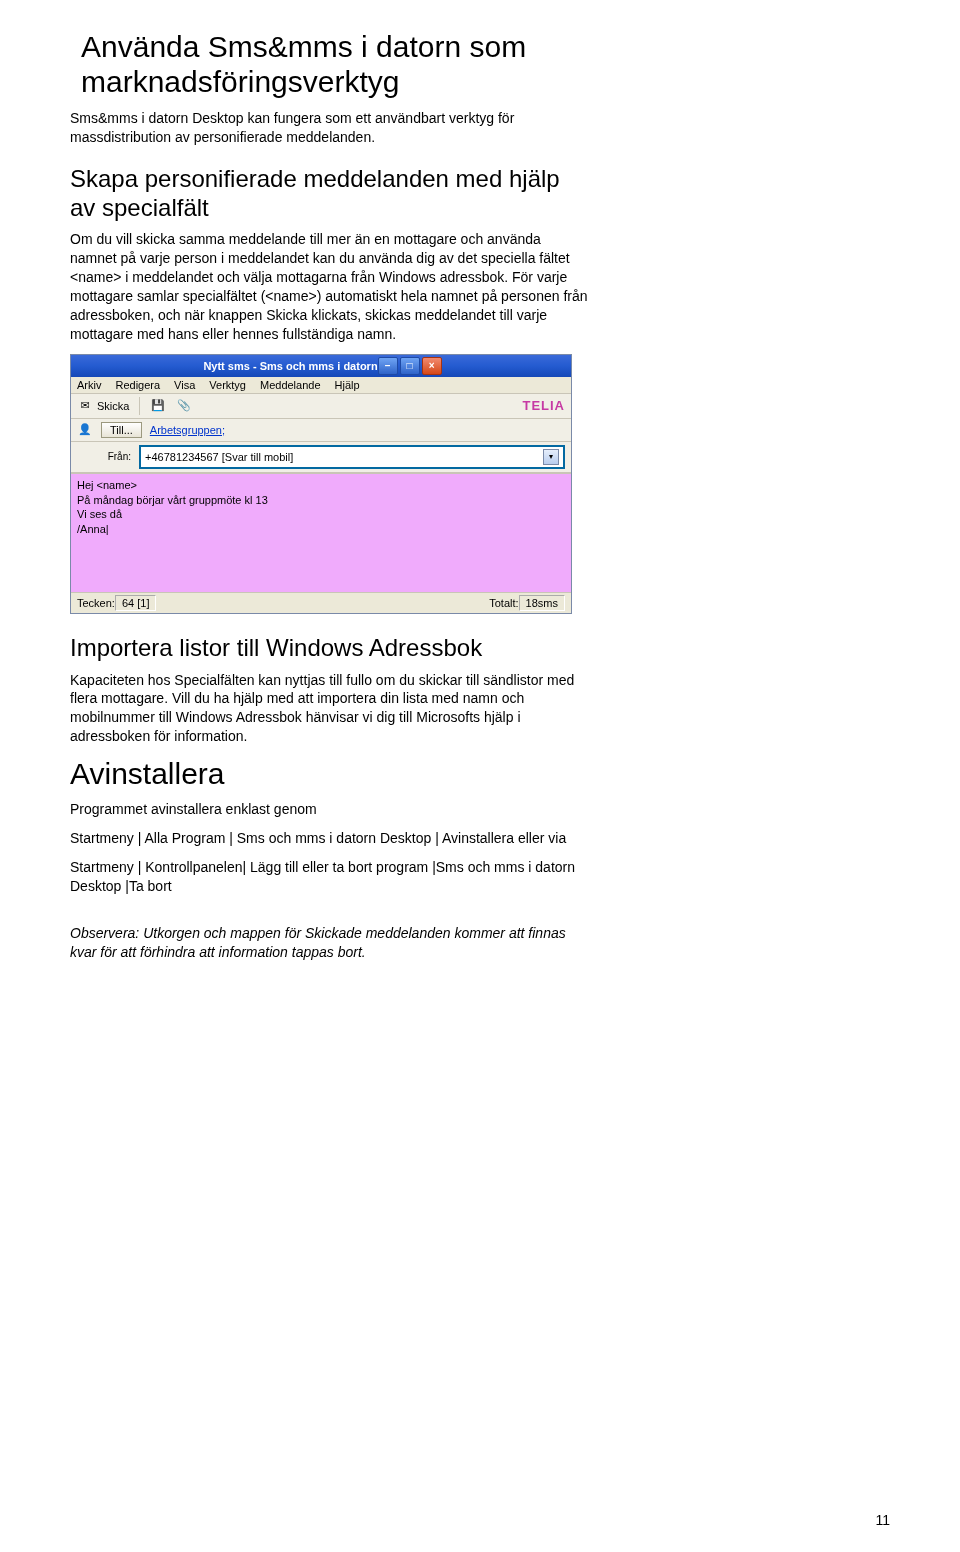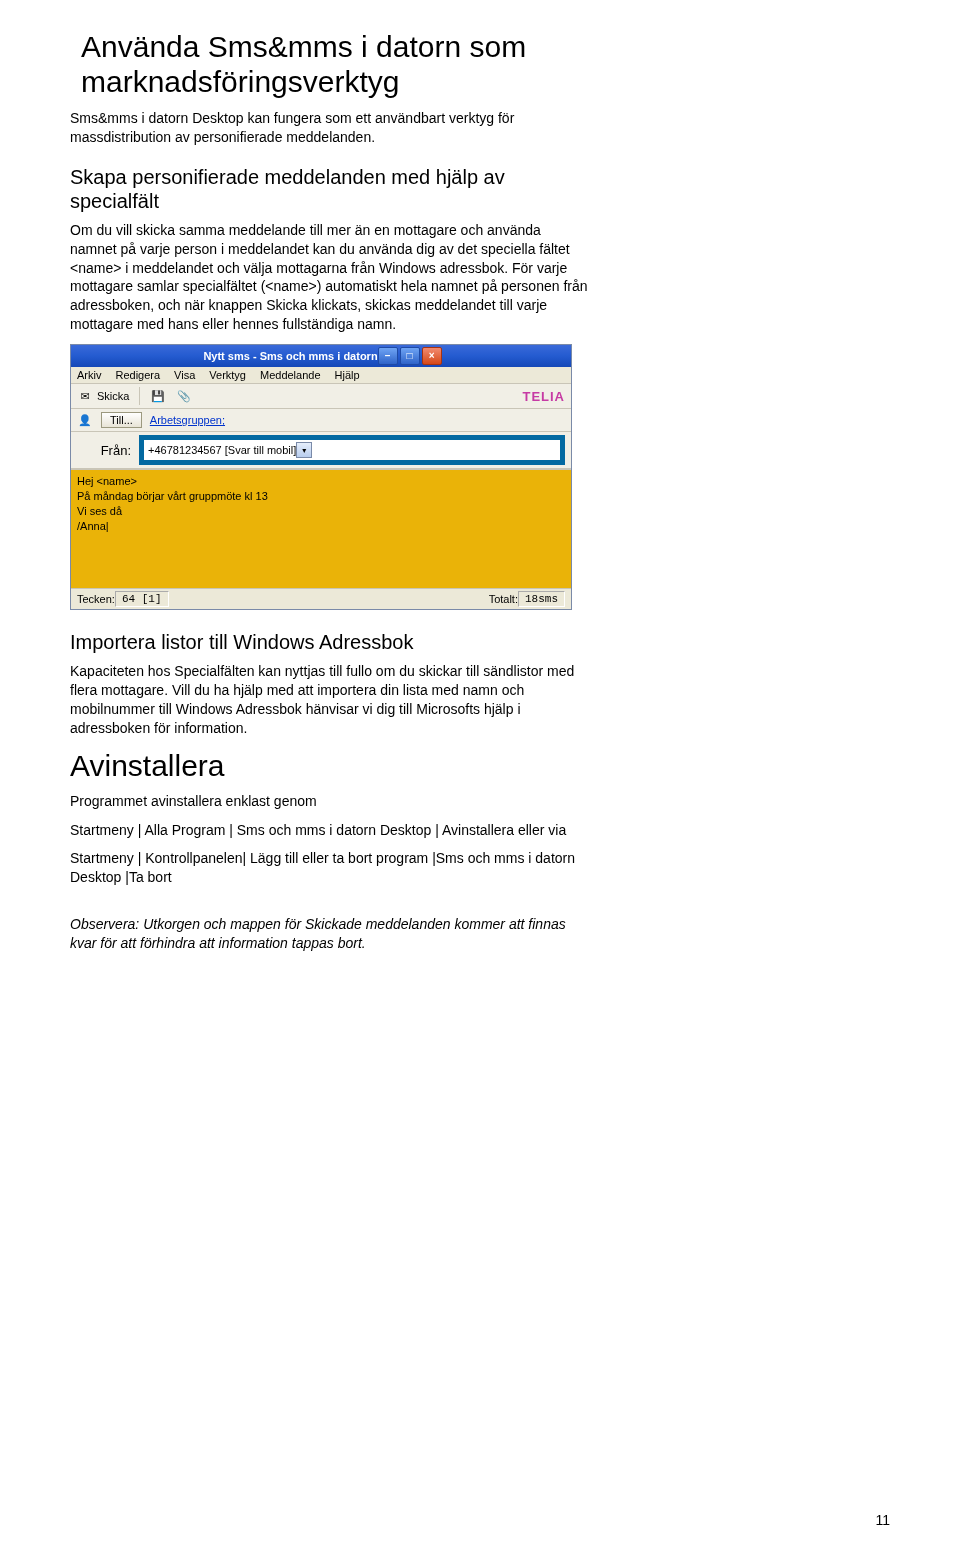--- a/index.html
+++ b/index.html
@@ -19,21 +19,21 @@
   .content-col {
     width: 520px;
   }
   h1 {
     font-size: 30px;
     font-weight: normal;
     margin: 0 0 10px 11px;
     line-height: 1.15;
   }
   h2 {
-    font-size: 20px;
+    font-size: 24px;
     font-weight: normal;
     margin: 18px 0 8px 0;
     line-height: 1.2;
   }
   h2.big {
     font-size: 30px;
     margin-top: 10px;
   }
   p {
     font-size: 14px;
@@ -119,54 +119,54 @@
     padding: 3px 6px;
     gap: 8px;
   }
   .till-btn {
     background: linear-gradient(to bottom, #fff, #e8e4d6);
     border: 1px solid #9c997f;
     padding: 1px 8px;
     font-size: 11px;
   }
   .till-link { color: #0033cc; text-decoration: underline; }
-  .from-label { width: 54px; text-align: right; font-size: 13px; }
+  .from-label { width: 54px; text-align: right; font-size: 10px; }
   .from-input {
     flex: 1;
-    border: 5px solid #0369a1;
+    border: 2px solid #0369a1;
     background: #fff;
     padding: 2px 4px;
     font-size: 11px;
-    display: flex; align-items: center;
+    display: flex; justify-content: space-between; align-items: center;
   }
   .drop-arrow {
     width: 14px; height: 14px;
     background: linear-gradient(to bottom,#e6eefb,#b8cdee);
     border: 1px solid #7a8aa8;
     display: inline-flex; align-items:center; justify-content:center;
     font-size: 8px;
   }
   .msg-body {
-    background: #eab308;
+    background: #f0abfc;
     border-top: 1px solid #c9c5b7;
     min-height: 110px;
     padding: 4px 6px;
     font-size: 11px;
     line-height: 1.35;
     white-space: pre-line;
   }
   .statusbar {
     background: #ece9d8;
     border-top: 1px solid #c9c5b7;
     padding: 2px 6px;
     display: flex;
     justify-content: space-between;
     font-size: 11px;
   }
-  .status-cell { border: 1px inset #fff; padding: 1px 6px; background:#ece9d8;font-family:Liberation Mono, monospace; }
+  .status-cell { border: 1px inset #fff; padding: 1px 6px; background:#ece9d8; }
   .status-left, .status-right { display:flex; align-items:center; }
 </style>
 </head>
 <body>
 
 <div class="page">
   <div class="content-col">
 
     <h1>Använda Sms&amp;mms i datorn som marknadsföringsverktyg</h1>
     <p>Sms&amp;mms i datorn Desktop kan fungera som ett användbart verktyg för massdistribution av personifierade meddelanden.</p>

